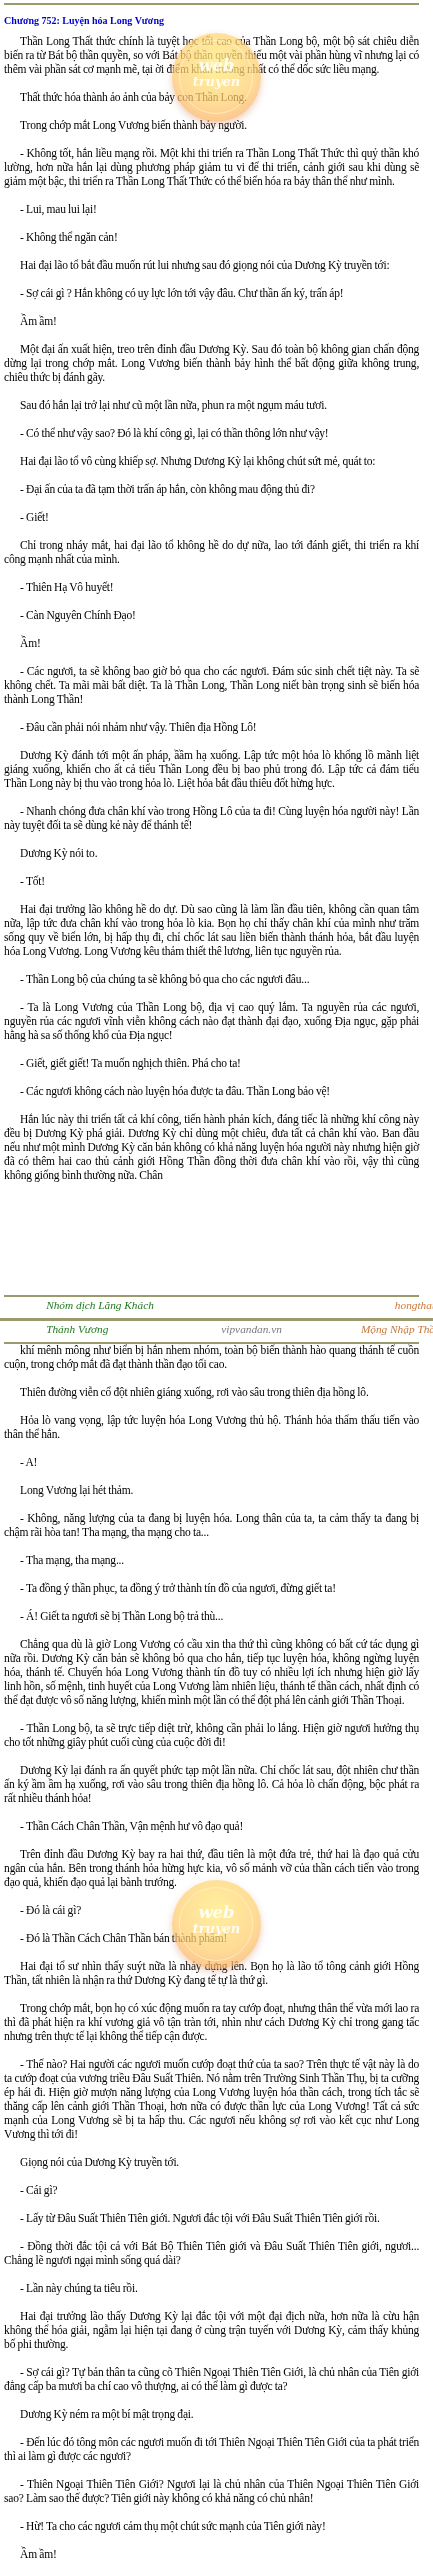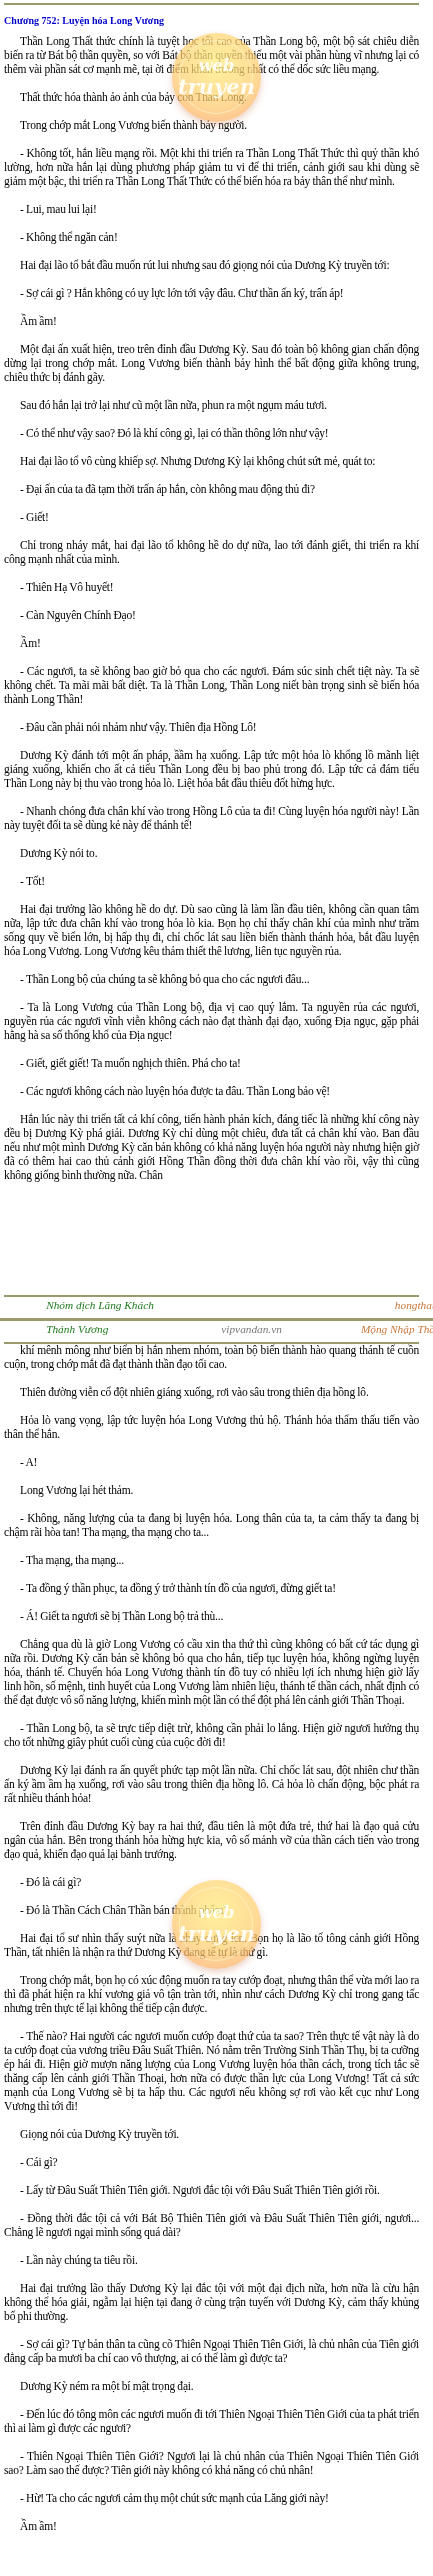--- a/index.html
+++ b/index.html
@@ -18,21 +18,21 @@
   .bar .c { position: absolute; left: 0; width: 415px; text-align: center; color: #7a7a7a; }
   .bar .r { position: absolute; right: 2.1px; color: #c8773a; }
   .wm { position: absolute; width: 89px; height: 89px; border-radius: 50%;
         background: radial-gradient(circle at 50% 35%, rgba(255,236,130,0.78) 0%, rgba(255,205,110,0.72) 55%, rgba(245,150,90,0.7) 100%);
         box-shadow: 0 3.1px 7.2px rgba(200,120,80,0.35); pointer-events: none; }
   .wm .ring { position: absolute; left: 7.2px; top: 7.2px; width: 72px; height: 72px; border-radius: 50%;
               border: 1.5px solid rgba(255,245,200,0.7); }
   .wm .t1, .wm .t2 { position: absolute; width: 89px; text-align: center; color: rgba(255,255,250,0.92);
               font-family: "DejaVu Serif", serif; font-style: italic; font-weight: bold; }
   .wm .t1 { top: 23px; font-size: 16.5px; }
-  .wm .t2 { top: 41px; font-size: 21px; }
+  .wm .t2 { top: 41px; font-size: 13px; }
 </style>
 </head>
 <body>
 
 <div class="rule" style="top:3.1px;"></div>
 
 <div class="page" id="page1" style="top:4.6px;">
   <h1 class="title">Chương 752: Luyện hóa Long Vương</h1>
   <div class="paras">
       <p class="p">Thần Long Thất thức chính là tuyệt học tối cao của Thần Long bộ, một bộ sát chiêu diễn biến ra từ Bát bộ thần quyền, so với Bát bộ thần quyền thiếu một vài phần hùng vĩ nhưng lại có thêm vài phần sát cơ mạnh mẽ, tại ời điểm khẩn trương nhất có thể dốc sức liều mạng.</p>
@@ -89,37 +89,38 @@
       <p class="p">Hỏa lò vang vọng, lập tức luyện hóa Long Vương thủ hộ. Thánh hỏa thẩm thấu tiến vào thân thể hắn.</p>
       <p class="p">- A!</p>
       <p class="p">Long Vương lại hét thảm.</p>
       <p class="p">- Không, năng lượng của ta đang bị luyện hóa. Long thân của ta, ta cảm thấy ta đang bị chậm rãi hòa tan! Tha mạng, tha mạng cho ta...</p>
       <p class="p">- Tha mạng, tha mạng...</p>
       <p class="p">- Ta đồng ý thần phục, ta đồng ý trở thành tín đồ của ngươi, đừng giết ta!</p>
       <p class="p">- Á! Giết ta ngươi sẽ bị Thần Long bộ trả thù...</p>
       <p class="p">Chẳng qua dù là giờ Long Vương có cầu xin tha thứ thì cũng không có bất cứ tác dụng gì nữa rồi. Dương Kỳ căn bản sẽ không bỏ qua cho hắn, tiếp tục luyện hóa, không ngừng luyện hóa, thánh tế. Chuyển hóa Long Vương thành tín đồ tuy có nhiều lợi ích nhưng hiện giờ lấy linh hồn, số mệnh, tinh huyết của Long Vương làm nhiên liệu, thánh tế thần cách, nhất định có thể đạt được vô số năng lượng, khiến mình một lần có thể đột phá lên cảnh giới Thần Thoại.</p>
       <p class="p">- Thần Long bộ, ta sẽ trực tiếp diệt trừ, không cần phải lo lắng. Hiện giờ ngươi hưởng thụ cho tốt những giây phút cuối cùng của cuộc đời đi!</p>
       <p class="p">Dương Kỳ lại đánh ra ấn quyết phức tạp một lần nữa. Chỉ chốc lát sau, đột nhiên chư thần ấn ký ầm ầm hạ xuống, rơi vào sâu trong thiên địa hồng lô. Cả hỏa lò chấn động, bộc phát ra rất nhiều thánh hỏa!</p>
+      <p class="p">- Thần Cách Chân Thần, Vận mệnh hư vô đạo quả!</p>
       <p class="p">Trên đỉnh đầu Dương Kỳ bay ra hai thứ, đầu tiên là một đứa trẻ, thứ hai là đạo quả cửu ngân của hắn. Bên trong thánh hỏa hừng hực kia, vô số mảnh vỡ của thần cách tiến vào trong đạo quả, khiến đạo quả lại bành trướng.</p>
       <p class="p">- Đó là cái gì?</p>
       <p class="p">- Đó là Thần Cách Chân Thần bán thành phẩm!</p>
       <p class="p">Hai đại tổ sư nhìn thấy suýt nữa là nhảy dựng lên. Bọn họ là lão tổ tông cảnh giới Hồng Thần, tất nhiên là nhận ra thứ Dương Kỳ đang tế tự là thứ gì.</p>
       <p class="p">Trong chớp mắt, bọn họ có xúc động muốn ra tay cướp đoạt, nhưng thân thể vừa mới lao ra thì đã phát hiện ra khí vương giả vô tận tràn tới, nhìn như cách Dương Kỳ chỉ trong gang tấc nhưng trên thực tế lại không thể tiếp cận được.</p>
       <p class="p">- Thế nào? Hai người các ngươi muốn cướp đoạt thứ của ta sao? Trên thực tế vật này là do ta cướp đoạt của vương triều Đâu Suất Thiên. Nó nằm trên Trường Sinh Thần Thụ, bị ta cưỡng ép hái đi. Hiện giờ mượn năng lượng của Long Vương luyện hóa thần cách, trong tích tắc sẽ thăng cấp lên cảnh giới Thần Thoại, hơn nữa có được thần lực của Long Vương! Tất cả sức mạnh của Long Vương sẽ bị ta hấp thu. Các ngươi nếu không sợ rơi vào kết cục như Long Vương thì tới đi!</p>
       <p class="p">Giọng nói của Dương Kỳ truyền tới.</p>
       <p class="p">- Cái gì?</p>
       <p class="p">- Lấy từ Đâu Suất Thiên Tiên giới. Ngươi đắc tội với Đâu Suất Thiên Tiên giới rồi.</p>
       <p class="p">- Đồng thời đắc tội cả với Bát Bộ Thiên Tiên giới và Đâu Suất Thiên Tiên giới, ngươi... Chẳng lẽ ngươi ngại mình sống quá dài?</p>
       <p class="p">- Lần này chúng ta tiêu rồi.</p>
       <p class="p">Hai đại trưởng lão thấy Dương Kỳ lại đắc tội với một đại địch nữa, hơn nữa là cừu hận không thể hóa giải, ngẫm lại hiện tại đang ở cùng trận tuyến với Dương Kỳ, cảm thấy khủng bố phi thường.</p>
       <p class="p">- Sợ cái gì? Tự bản thân ta cũng cõ Thiên Ngoại Thiên Tiên Giới, là  chủ nhân của Tiên giới đẳng cấp ba mươi ba chí cao vô thượng, ai có thể làm gì được ta?</p>
       <p class="p">Dương Kỳ ném ra một bí mật trọng đại.</p>
       <p class="p">- Đến lúc đó tông môn các ngươi muốn đi tới Thiên Ngoại Thiên Tiên Giới của ta phát triển thì ai làm gì được các ngươi?</p>
       <p class="p">- Thiên Ngoại Thiên Tiên Giới? Ngươi lại là chủ nhân của Thiên Ngoại Thiên Tiên Giới sao? Làm sao thế được? Tiên giới này không có khả năng có chủ nhân!</p>
-      <p class="p">- Hừ! Ta cho các ngươi cảm thụ một chút sức mạnh của Lăng giới này!</p>
+      <p class="p">- Hừ! Ta cho các ngươi cảm thụ một chút sức mạnh của Tiên giới này!</p>
       <p class="p">Ầm ầm!</p>
     </div>
 </div>
 
 <div class="wm" style="left:172px; top:33px;">
   <div class="ring"></div>
   <div class="t1">web</div>
   <div class="t2">truyen</div>
 </div>
 <div class="wm" style="left:172px; top:1880px;">

